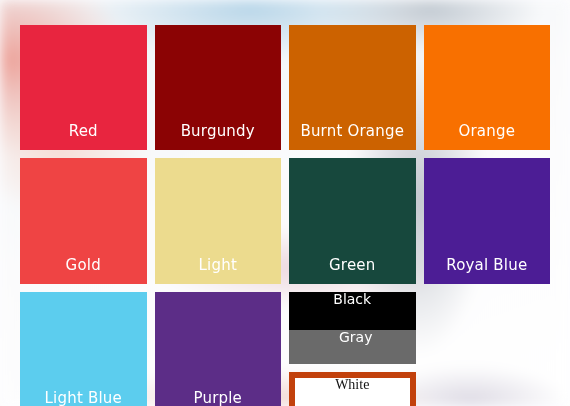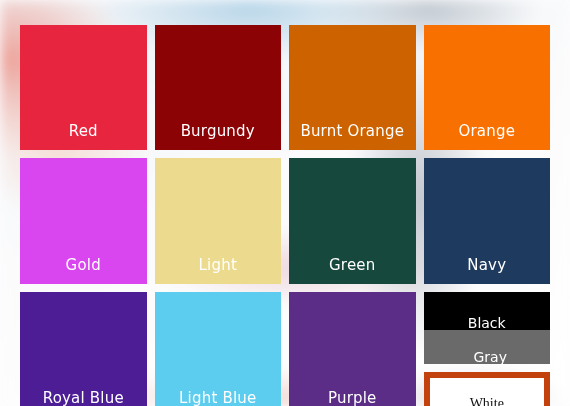--- a/index.html
+++ b/index.html
@@ -69,21 +69,21 @@
 
   
   .stack {
     display: flex;
     flex-direction: column;
   }
 
   .stack .band {
     flex: 1 1 0;
     display: flex;
-    align-items: flex-end;
+    align-items: flex-start;
     justify-content: center;
   }
 
   .stack .band.band-black { flex-grow: 1.15; }
   .stack .band.band-white {
     border: 6px solid #c2410c;
     margin-top: 8px;
     font-family: Liberation Serif, serif;
   }
 
@@ -107,31 +107,28 @@
   <div class="swatch" style="background-color: rgb(139, 3, 4);">
     <span class="swatch-label" style="color: rgb(255, 255, 255);">Burgundy</span>
   </div>
   <div class="swatch" style="background-color: rgb(204, 98, 0);">
     <span class="swatch-label" style="color: rgb(255, 255, 255);">Burnt Orange</span>
   </div>
   <div class="swatch" style="background-color: rgb(248, 112, 0);">
     <span class="swatch-label" style="color: rgb(255, 255, 255);">Orange</span>
   </div>
 
-  <div class="swatch" style="background-color: #d946ef;">
+  <div class="swatch" style="background-color: #ef4444;">
     <span class="swatch-label" style="color: rgb(255, 255, 255);">Gold</span>
   </div>
   <div class="swatch" style="background-color: rgb(236, 219, 142);">
     <span class="swatch-label" style="color: rgb(255, 255, 255);">Light</span>
   </div>
   <div class="swatch" style="background-color: rgb(23, 72, 61);">
     <span class="swatch-label" style="color: rgb(255, 255, 255); margin-top: 11px;">Green</span>
-  </div>
-  <div class="swatch" style="background-color: rgb(30, 58, 95);">
-    <span class="swatch-label" style="color: rgb(255, 255, 255);">Navy</span>
   </div>
 
   <div class="swatch" style="background-color: #4c1d95;">
     <span class="swatch-label" style="color: rgb(255, 255, 255);">Royal Blue</span>
   </div>
   <div class="swatch" style="background-color: rgb(92, 205, 238);">
     <span class="swatch-label" style="color: rgb(255, 255, 255);">Light Blue</span>
   </div>
   <div class="swatch" style="background-color: rgb(92, 45, 135);">
     <span class="swatch-label" style="color: rgb(255, 255, 255);">Purple</span>

